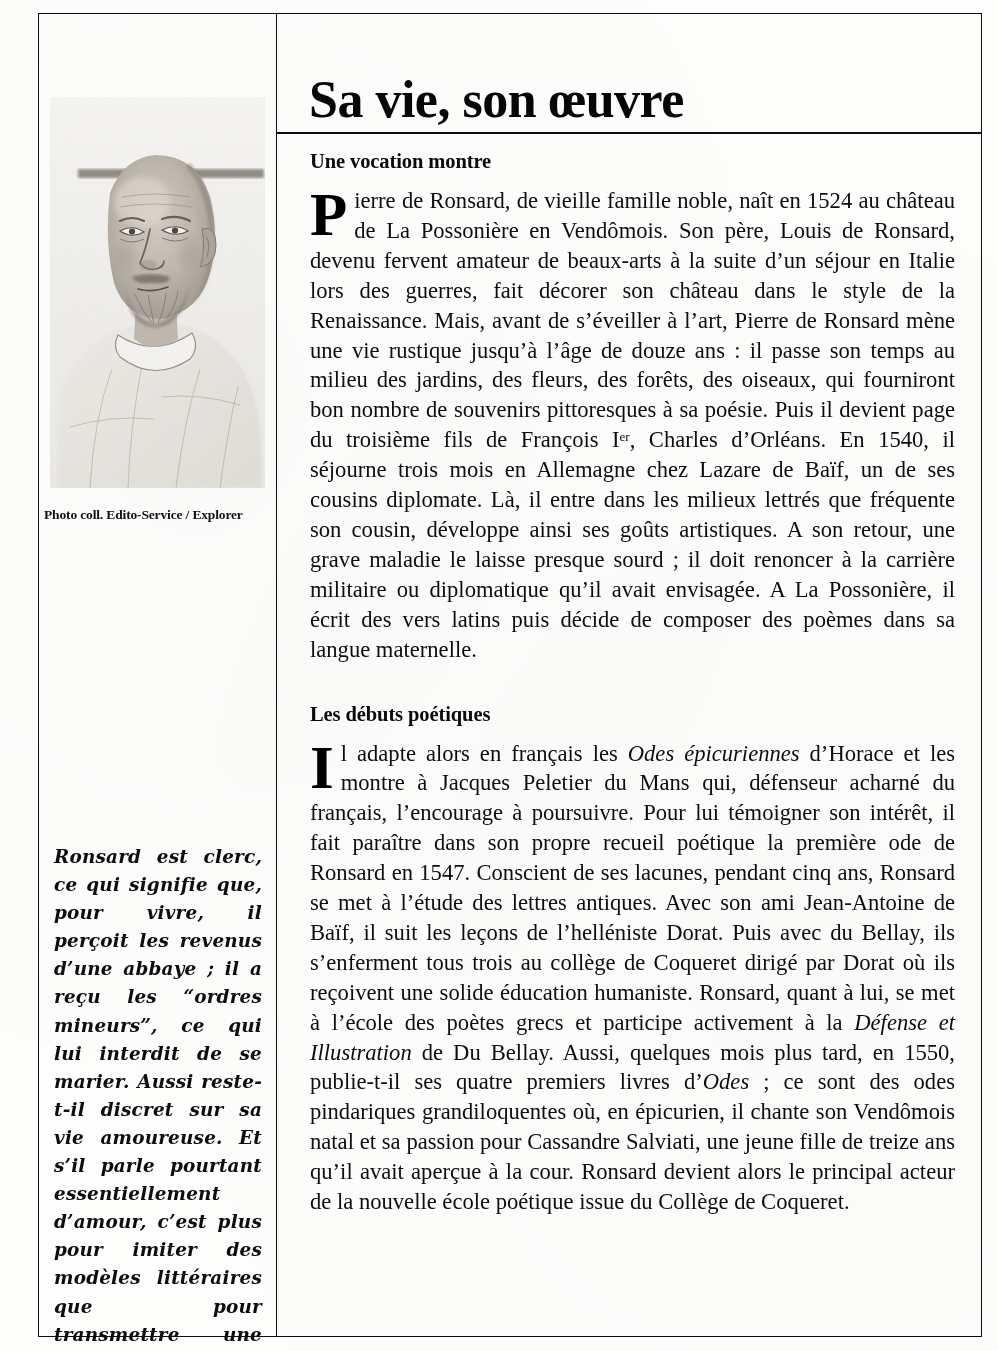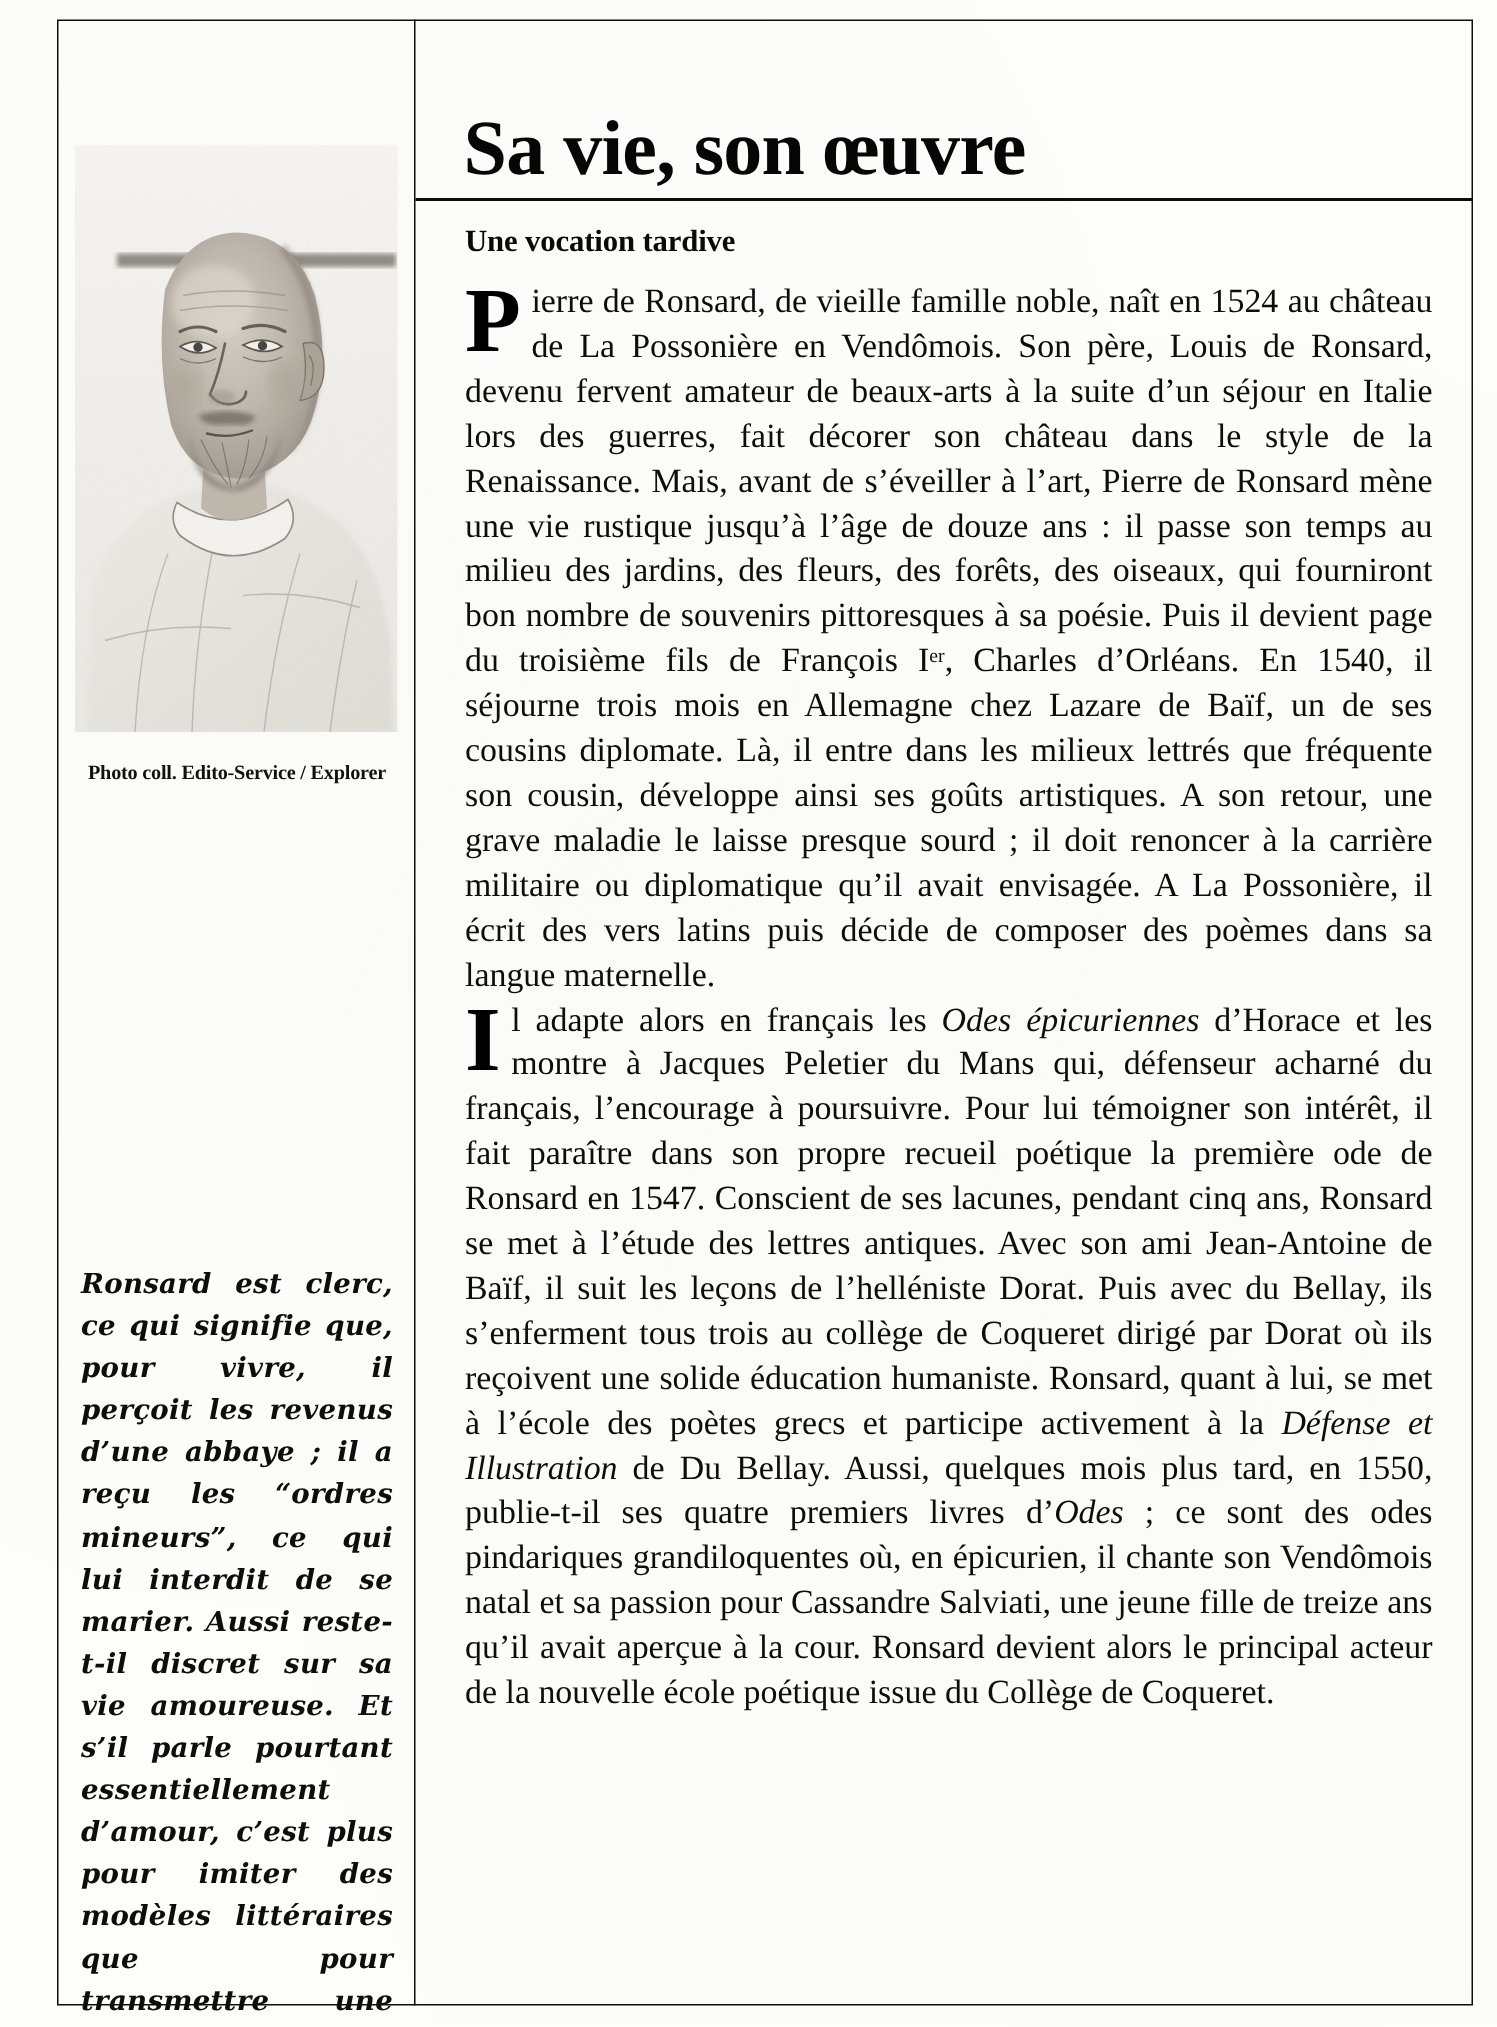--- a/index.html
+++ b/index.html
@@ -58,21 +58,21 @@
     overflow: hidden;
     background: #f2f1ef;
   }
   .portrait-svg { display: block; width: 100%; height: 100%; }
 
   .photo-caption {
     position: absolute;
     left: 6px;
     top: 494px;
     width: 228px;
-    text-align: center;
+    text-align: left;
     font-family: "Liberation Serif", "DejaVu Serif", serif;
     font-weight: bold;
     font-size: 13.5px;
     letter-spacing: -0.15px;
     color: #111;
   }
 
   .sidebar-note {
     position: absolute;
     left: 16px;
@@ -296,25 +296,26 @@
 </div>
 
 <div class="main-column">
 
   <h1 class="article-title">Sa vie, son œuvre</h1>
 
   <div class="title-rule"></div>
 
   <div class="body-area">
 
-    <h2 class="section-heading">Une vocation tardive</h2>
+    <h2 class="section-heading">Une vocation montre</h2>
 
     <p class="body-par">
       <span class="dropcap">P</span><span>ierre</span><span> de Ronsard, de vieille famille noble, naît en 1524 au château de La Possonière en Vendômois. Son père, Louis de Ronsard, devenu fervent amateur de beaux-arts à la suite d’un séjour en Italie lors des guerres, fait décorer son château dans le style de la Renaissance. Mais, avant de s’éveiller à l’art, Pierre de Ronsard mène une vie rustique jusqu’à l’âge de douze ans : il passe son temps au milieu des jardins, des fleurs, des forêts, des oiseaux, qui fourniront bon nombre de souvenirs pittoresques à sa poésie. Puis il devient page du troisième fils de François I</span><sup class="ord">er</sup><span>, Charles d’Orléans. En 1540, il séjourne trois mois en Allemagne chez Lazare de Baïf, un de ses cousins diplomate. Là, il entre dans les milieux lettrés que fréquente son cousin, développe ainsi ses goûts artistiques. A son retour, une grave maladie le laisse presque sourd ; il doit renoncer à la carrière militaire ou diplomatique qu’il avait envisagée. A La Possonière, il écrit des vers latins puis décide de composer des poèmes dans sa langue maternelle.</span>
     </p>
 
+    <h2 class="section-heading second">Les débuts poétiques</h2>
 
     <p class="body-par">
       <span class="dropcap">I</span><span>l</span><span> adapte alors en français les </span><i>Odes épicuriennes</i><span> d’Horace et les montre à Jacques Peletier du Mans qui, défenseur acharné du français, l’encourage à poursuivre. Pour lui témoigner son intérêt, il fait paraître dans son propre recueil poétique la première ode de Ronsard en 1547. Conscient de ses lacunes, pendant cinq ans, Ronsard se met à l’étude des lettres antiques. Avec son ami Jean-Antoine de Baïf, il suit les leçons de l’helléniste Dorat. Puis avec du Bellay, ils s’enferment tous trois au collège de Coqueret dirigé par Dorat où ils reçoivent une solide éducation humaniste. Ronsard, quant à lui, se met à l’école des poètes grecs et participe activement à la </span><i>Défense et Illustration</i><span> de Du Bellay. Aussi, quelques mois plus tard, en 1550, publie-t-il ses quatre premiers livres d’</span><i>Odes</i><span> ; ce sont des odes pindariques grandiloquentes où, en épicurien, il chante son  Vendômois natal et sa passion pour Cassandre Salviati, une jeune fille de treize ans qu’il avait aperçue à la cour. Ronsard devient alors le principal acteur de la nouvelle école poétique issue du Collège de Coqueret.</span>
     </p>
 
   </div>
 </div>
 
 </body></html>

